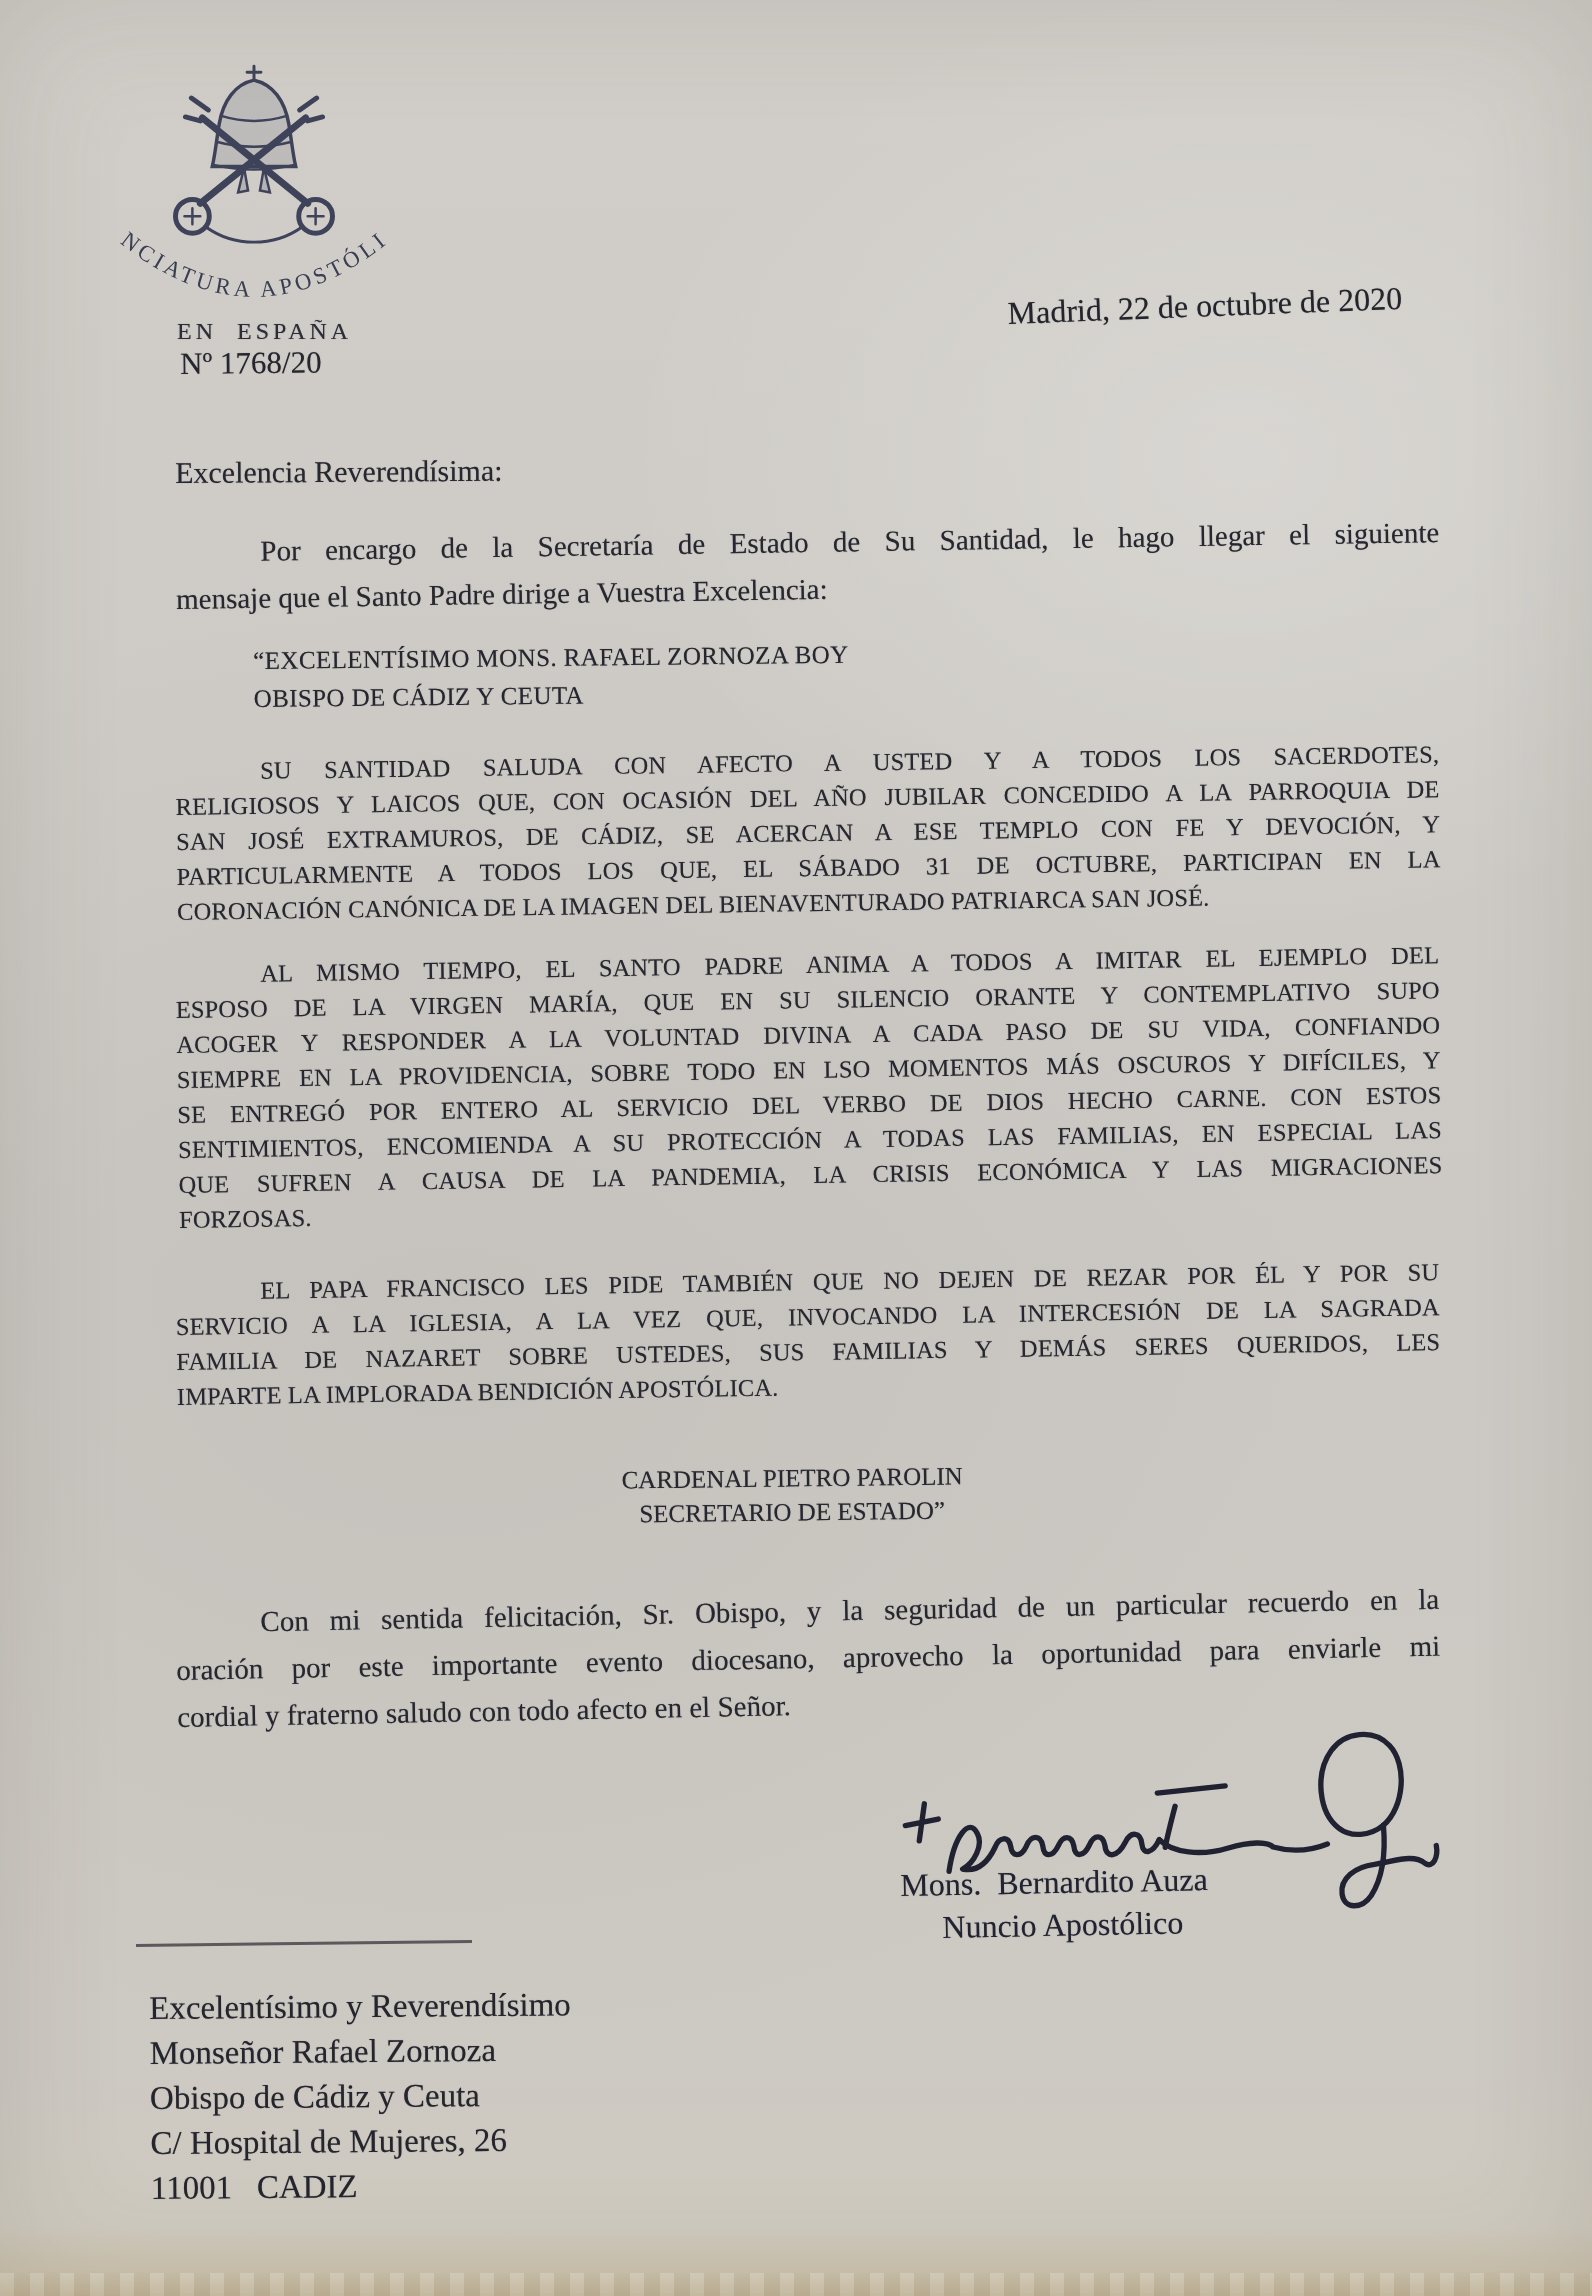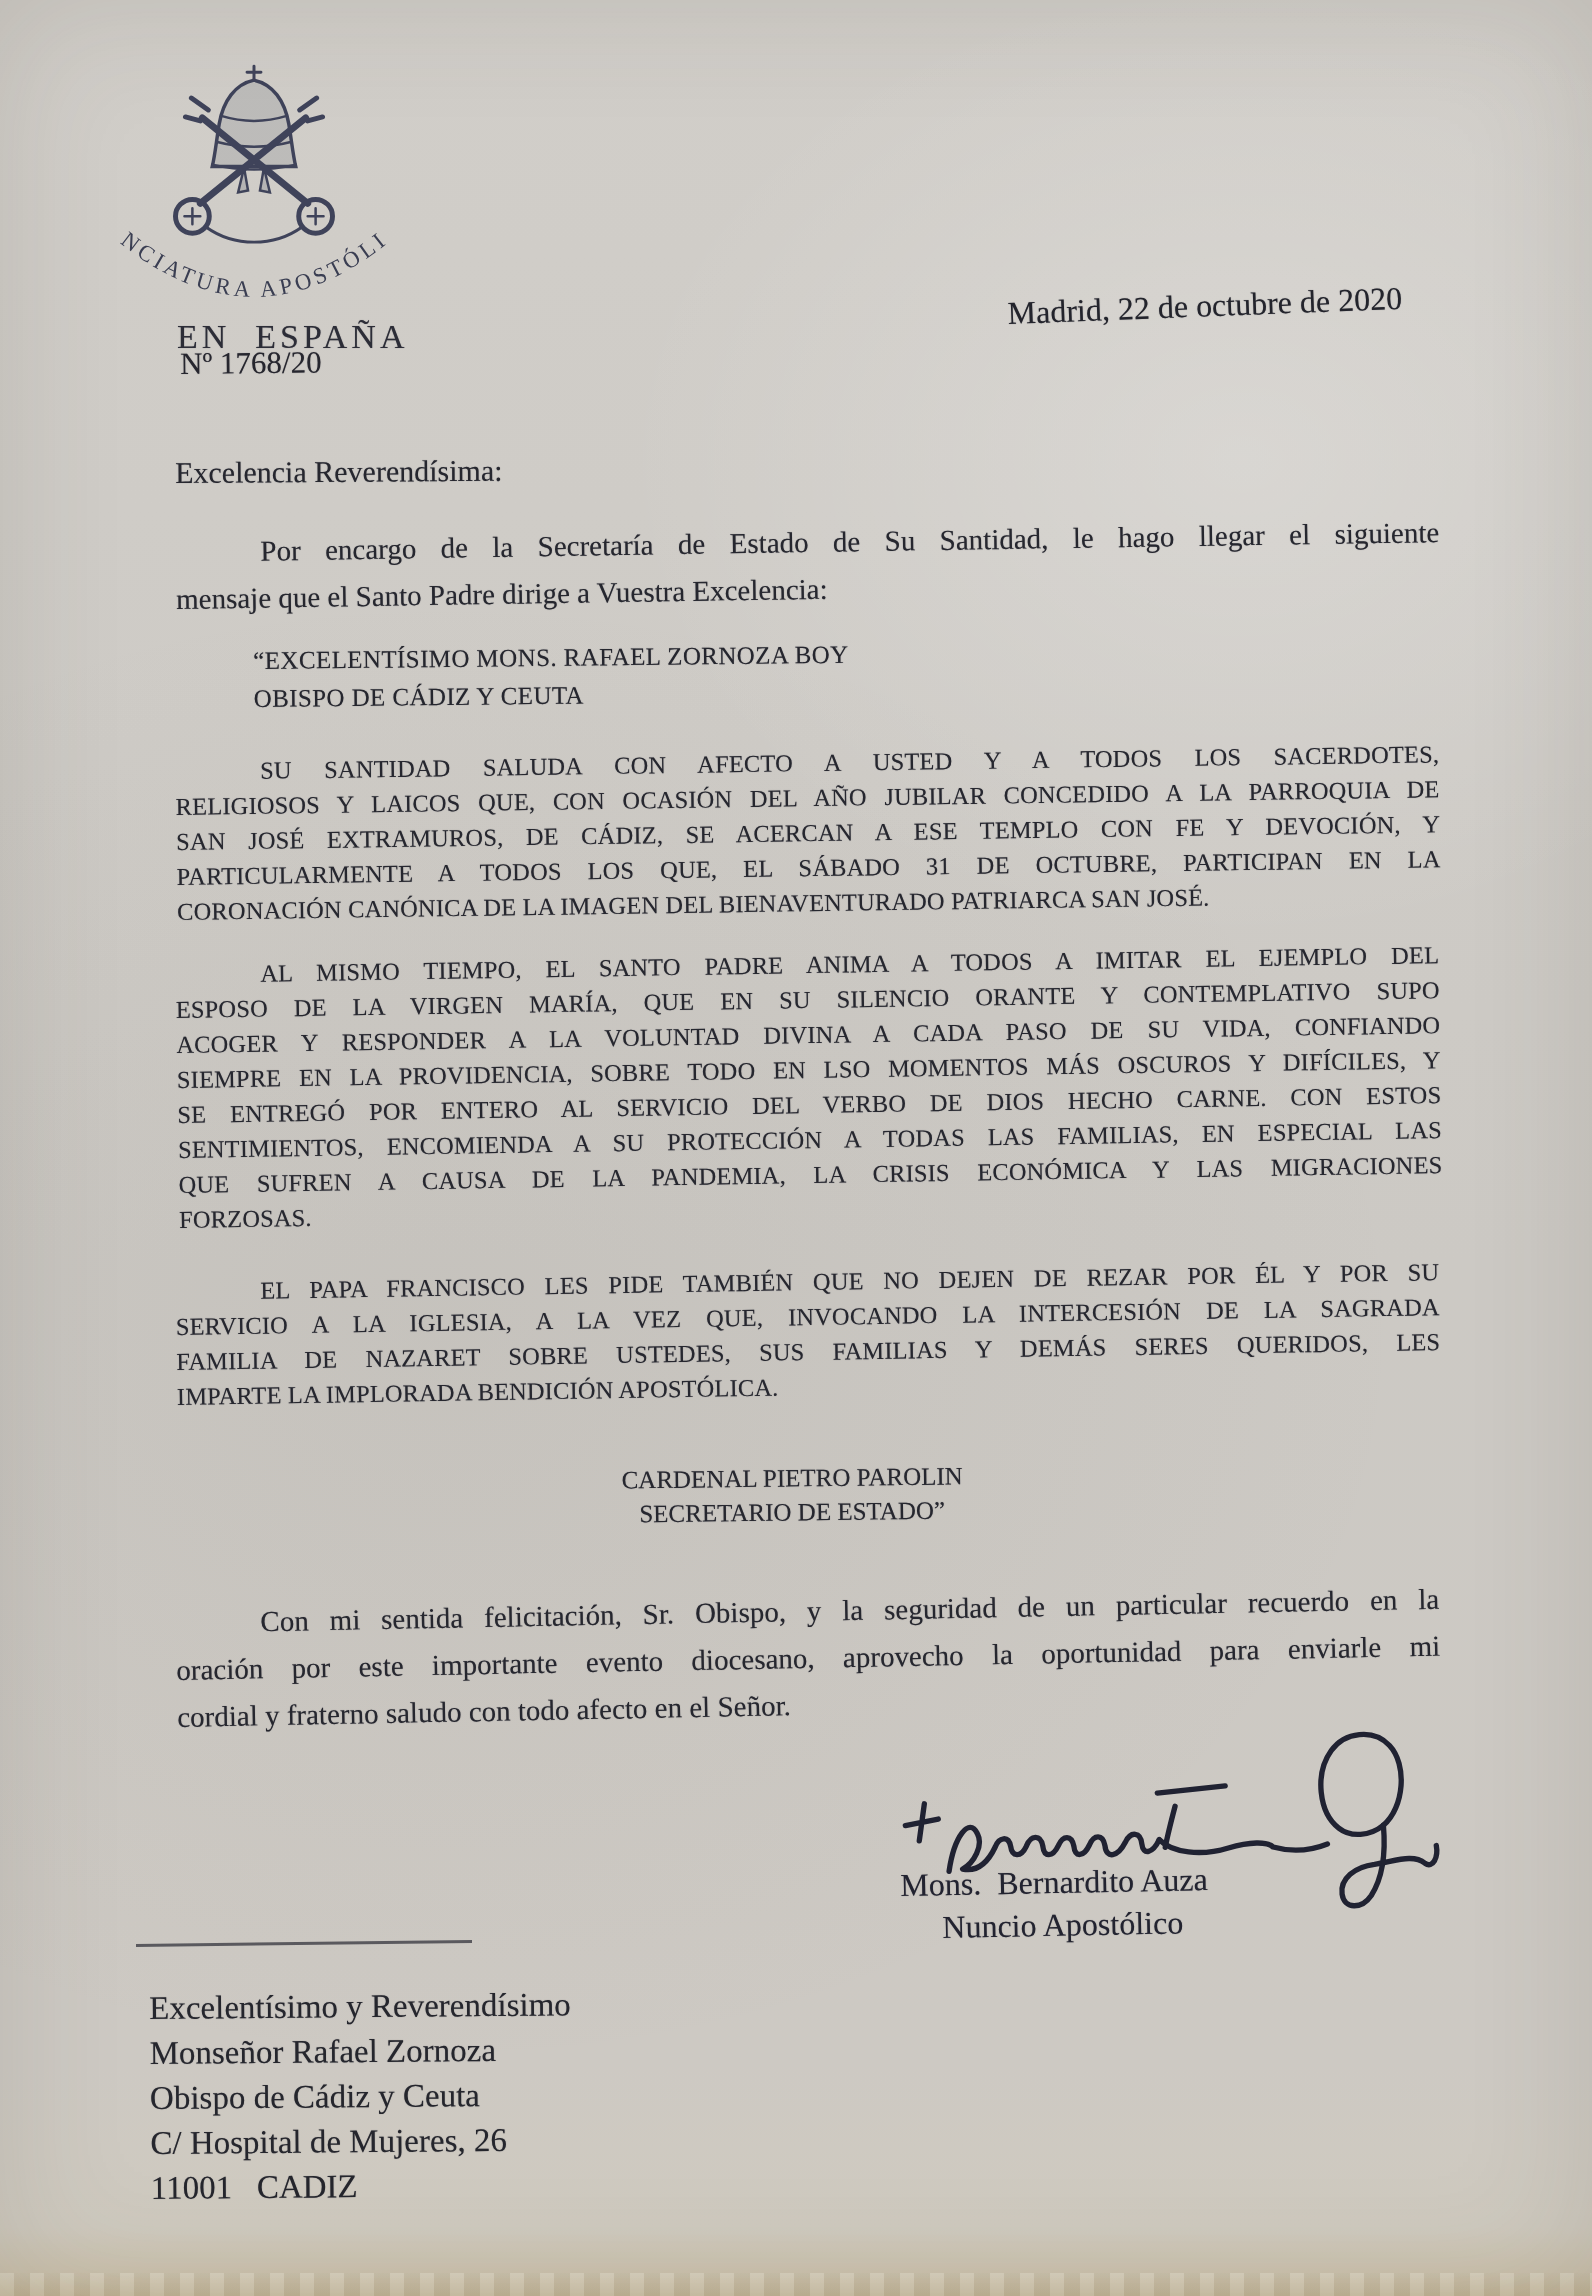--- a/index.html
+++ b/index.html
@@ -17,21 +17,21 @@
   }
   .scan::after{
     content:"";position:absolute;inset:0;pointer-events:none;
     box-shadow:inset 0 0 129px rgba(70,62,48,.14);
   }
   .ink{ text-shadow:0 0 1px rgba(38,38,50,.45); }
   .abs{ position:absolute; transform-origin:left top; }
 
   
   .crest-svg{ left:95px; top:58px; width:318px; height:249px; }
-  .country{ left:177px; top:318px; font-size:34px; letter-spacing:4px; white-space:pre; color:#2c2d37;}
+  .country{ left:177px; top:318px; font-size:24px; letter-spacing:4px; white-space:pre; color:#2c2d37;}
   .proto{ left:180px; top:346px; font-size:31px; color:#26262e; transform:rotate(-.6deg);}
   .dateline{ left:1007px; top:295px; font-size:32px; transform:rotate(-2.2deg); color:#23242c;}
 
   
   .block{ left:175px; width:1264px; }
   .jlines .tline{ text-align:justify; text-align-last:justify; overflow:hidden; }
   .jlines .tline.last{ text-align-last:left; }
   .plain-lines .tline{ text-align:left; white-space:pre; overflow:hidden;}
   .ind .tline:first-child{ text-indent:85px; }
 

